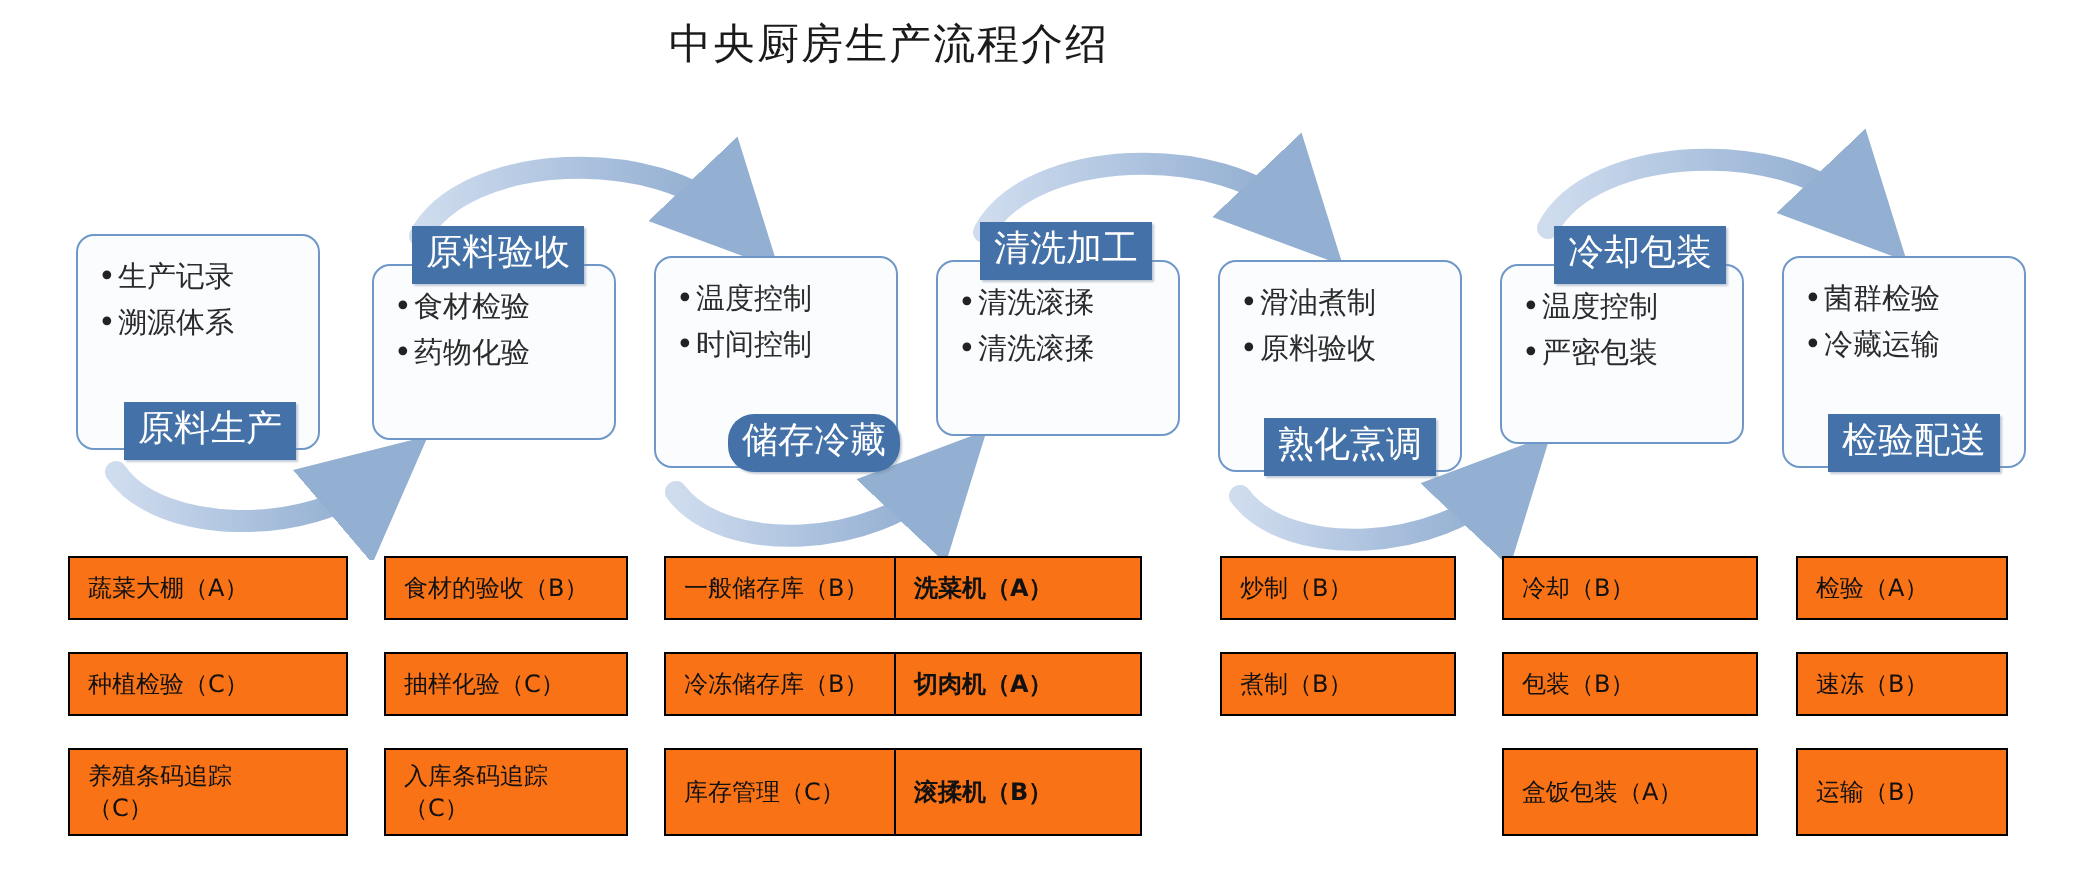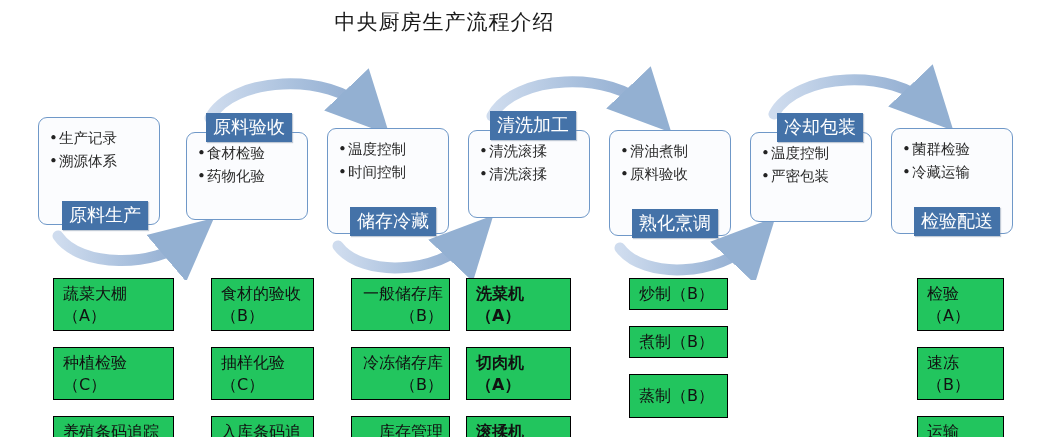--- a/index.html
+++ b/index.html
@@ -89,32 +89,31 @@
     width: 1038px;
     height: 159px;
   }
   .equip-col {
     position: absolute;
     top: 0;
   }
   .equip-cell {
     box-sizing: border-box;
     border: 1.5px solid #000000;
-    background: #22c55e;
+    background: #f97316;
     font-family: "DejaVu Sans", "Liberation Sans", sans-serif;
-    font-size: 16px;
+    font-size: 12px;
     color: #111111;
     padding: 4px 6px 4px 9px;
     margin-bottom: 16px;
     min-height: 32px;
     display: flex;
     align-items: center;
     line-height: 1.35;
     white-space: pre-line;
-    margin-left: 19px;
   }
   .equip-cell.tall {
     min-height: 44px;
     align-items: center;
   }
 </style>
 </head>
 <body>
 
 <div id="page">
@@ -178,21 +177,21 @@
     <div class="stage-body" style="left:327px; top:128px; width:122px; height:106px;">
       <div class="bullet-line">
         <span class="bullet-dot">•</span>
         <span>温度控制</span>
       </div>
       <div class="bullet-line">
         <span class="bullet-dot">•</span>
         <span>时间控制</span>
       </div>
     </div>
-    <div class="badge" style="left:350px; top:207px;">储存冷藏</div>
+    <div class="badge" style="left:364px; top:207px;border-radius:13px;">储存冷藏</div>
   </div>
 
   <div class="stage">
     <div class="stage-body" style="left:468px; top:130px; width:122px; height:88px;">
       <div class="bullet-line">
         <span class="bullet-dot">•</span>
         <span>清洗滚揉</span>
       </div>
       <div class="bullet-line">
         <span class="bullet-dot">•</span>
@@ -268,23 +267,27 @@
 
     <div class="equip-col" style="left:447px; width:124px;font-weight:bold;">
       <div class="equip-cell">洗菜机（A）</div>
       <div class="equip-cell">切肉机（A）</div>
       <div class="equip-cell tall">滚揉机（B）</div>
     </div>
 
     <div class="equip-col" style="left:610px; width:118px;">
       <div class="equip-cell">炒制（B）</div>
       <div class="equip-cell">煮制（B）</div>
-      <div class="equip-cell tall">蒸制（B）</div>
-    </div>
-
+    </div>
+
+    <div class="equip-col" style="left:751px; width:128px;">
+      <div class="equip-cell">冷却（B）</div>
+      <div class="equip-cell">包装（B）</div>
+      <div class="equip-cell tall">盒饭包装（A）</div>
+    </div>
 
     <div class="equip-col" style="left:898px; width:106px;">
       <div class="equip-cell">检验（A）</div>
       <div class="equip-cell">速冻（B）</div>
       <div class="equip-cell tall">运输（B）</div>
     </div>
 
   </div>
 
 </div>

